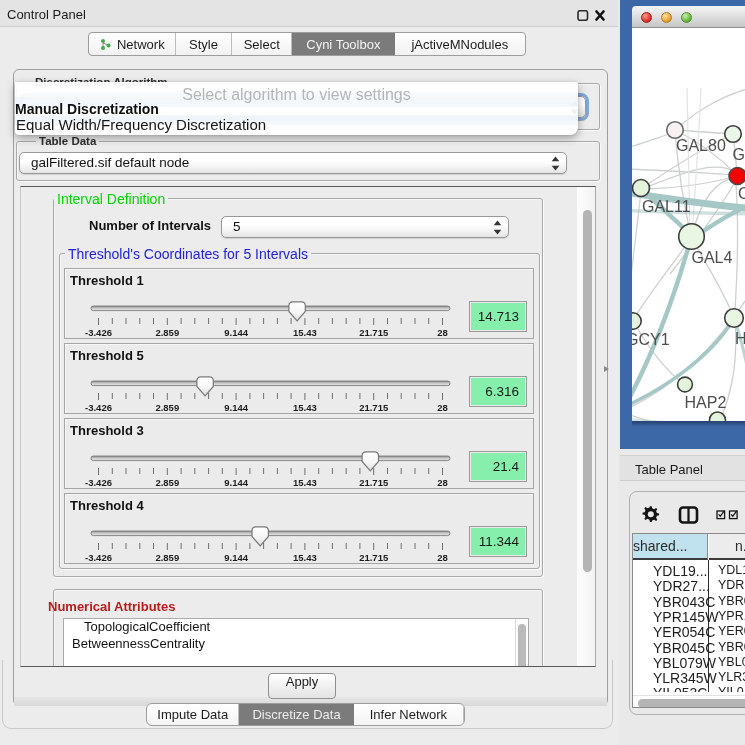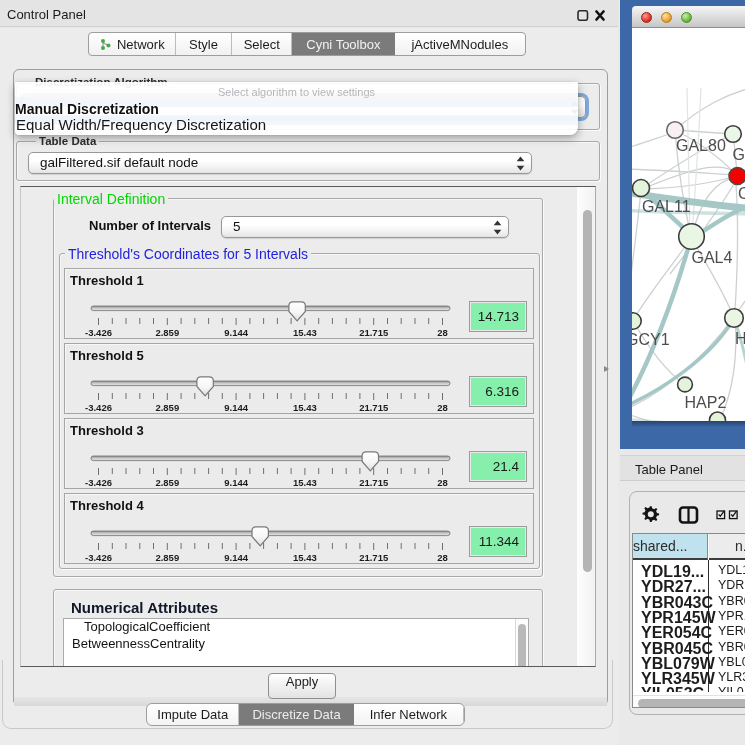--- a/index.html
+++ b/index.html
@@ -22,32 +22,32 @@
 .valbox { position:absolute; left:404px; top:32px; width:58px; height:31px; background:#86efac; border:1px solid #9b9b9b; box-shadow:0 0 0 1px #e9e9e9 inset; font-size:13.5px; color:#1a1a1a; text-align:right; padding-right:7px; line-height:29px; }
 #viewport { left:20px; top:186px; width:557px; height:481px; border-top:1px solid #5a5a5a; border-bottom:1px solid #5a5a5a; border-left:1px solid #c6c6c6; background:#ececec; overflow:hidden; position:absolute; }
 #vscroll { left:577px; top:186px; width:19px; height:481px; border-top:1px solid #5a5a5a; border-bottom:1px solid #5a5a5a; border-right:1px solid #a9a9a9; background:linear-gradient(90deg,#fdfdfd,#f2f2f2); position:absolute; }
 #vthumb { position:absolute; left:6px; top:23px; width:9px; height:362px; border-radius:4.5px; background:#b4b4b4; }
 #applybtn { left:268px; top:673px; width:68px; height:26px; background:linear-gradient(#ffffff,#f2f2f2 45%,#e3e3e3); border:1px solid #8e8e8e; border-radius:4px; font-size:13px; color:#1c1c1c; text-align:center; line-height:16px; }
 #btabs { left:146px; top:703px; width:319px; height:23px; background:linear-gradient(#ffffff,#f3f3f3); border:1px solid #9d9d9d; border-radius:6px; display:flex; font-size:13px; color:#1c1c1c; overflow:hidden; }
 #btabs .tab { display:flex; align-items:center; justify-content:center; height:100%; border-right:1px solid #bcbcbc; }
 #btabs .sel { background:#7b7b7b; color:#ededed; border-right:none; }
 #bstrip { left:2px; top:660px; width:611px; height:69px; border:1px solid #c9c9c9; border-top:none; border-radius:0 0 9px 9px; }
 #popup { left:15px; top:82px; width:563px; height:53px; background:rgba(255,255,255,0.93); border-radius:0 0 8px 4px; box-shadow:0 3px 9px rgba(0,0,0,0.35), 0 0 1px rgba(0,0,0,0.3); }
-#popup .p1 { position:absolute; left:0; right:0; top:3.5px; text-align:center; font-size:11px; color:#b5b5b8; }
+#popup .p1 { position:absolute; left:0; right:0; top:3.5px; text-align:center; font-size:16px; color:#b5b5b8; }
 #popup .p2 { position:absolute; left:0px; top:19px; font-size:14px; font-weight:bold; color:#101010; }
 #popup .p3 { position:absolute; left:1px; top:34px; font-size:15px; color:#161616; }
 #bluewin { left:620px; top:0; width:125px; height:449px; background:#3c68a7; }
 #nettitle { position:absolute; left:12px; top:6px; width:113px; height:22px; background:linear-gradient(#f6f6f6,#c6c6c6); border-bottom:1px solid #8d8d8d; border-top-left-radius:4px; }
 .light { position:absolute; top:11.5px; width:11px; height:11px; border-radius:50%; }
 #canvas { position:absolute; left:12px; top:28px; width:113px; height:393px; background:#ffffff; overflow:hidden; }
 #tpbar { left:620px; top:455px; width:125px; height:26px; background:#e2e2e2; border-top:1px solid #d2d2d2; border-bottom:1px solid #cdcdcd; }
 #tpbar span { position:absolute; left:15px; top:6px; font-size:13px; color:#1b1b1b; }
 #tframe { left:629px; top:491px; width:130px; height:224px; background:#e9e9e9; border:1px solid #b0b0b0; border-radius:8px; }
 #tablebox { left:632px; top:533px; width:113px; height:175px; border:1px solid #8a8a8a; border-right:none; background:#fff; overflow:hidden; position:absolute; }
-.trow { position:absolute; left:8px; font-size:16px; color:#1d1d1d;font-weight:bold; }
+.trow { position:absolute; left:20px; font-size:14px; color:#1d1d1d; }
 .trow2 { position:absolute; left:85px; font-size:12.5px; color:#1d1d1d; }
 #hscroll { position:absolute; left:0px; top:161px; width:113px; height:14px; background:#fdfdfd; border-top:1px solid #e3e3e3; }
 #hthumb { position:absolute; left:5px; top:3px; width:120px; height:9px; border-radius:4.5px; background:#b5b5b5; }
 </style></head>
 <body>
 <svg width="0" height="0" style="position:absolute">
     <defs>
 <linearGradient id="trackg" x1="0" y1="0" x2="0" y2="1">
 <stop offset="0" stop-color="#898989"></stop>
         <stop offset="0.45" stop-color="#c6c6c6"></stop>
@@ -89,21 +89,21 @@
 <div class="gtitle" style="left:32px;top:76px;font-size:11.5px;font-weight:bold;color:#2e2e2e">Discretization Algorithm</div>
 <div class="combo" style="left:22px;top:96px;width:564px;box-shadow:0 0 0 3px rgba(100,150,210,0.8)">
 <svg class="carr" width="9" height="15">
       <path d="M4.5 0.5 L8.3 5.2 L0.7 5.2 Z" fill="#333"></path>
       <path d="M4.5 14.5 L8.3 9.8 L0.7 9.8 Z" fill="#333"></path>
     </svg>
   </div>
 
 <div class="group" style="left:16px;top:141px;width:584px;height:40px"></div>
 <div class="gtitle" style="left:36px;top:135px;font-size:11.5px;font-weight:bold;color:#2e2e2e">Table Data</div>
-<div class="combo" style="left:28px;top:152px;width:504px">galFiltered.sif default node
+<div class="combo" style="left:19px;top:152px;width:548px">galFiltered.sif default node
 <svg class="carr" width="9" height="15">
       <path d="M4.5 0.5 L8.3 5.2 L0.7 5.2 Z" fill="#333"></path>
       <path d="M4.5 14.5 L8.3 9.8 L0.7 9.8 Z" fill="#333"></path>
     </svg></div>
 
 <div id="viewport">
   <div style="position:absolute;left:-20px;top:-186px;width:596px;height:800px">
     <div class="group" style="left:52px;top:197px;width:490px;height:379px"></div>
     <div class="gtitle" style="left:53px;top:190px;font-size:14px;color:#00d800">Interval Definition</div>
     <div class="gtitle" style="left:85px;top:217px;background:none;font-size:13px;font-weight:bold;color:#111">Number of Intervals</div>
@@ -269,21 +269,21 @@
           <text x="102.3" y="66.5" text-anchor="middle" font-size="9.5" font-weight="bold" fill="#1c1c1c">2.859</text>
           <text x="171.1" y="66.5" text-anchor="middle" font-size="9.5" font-weight="bold" fill="#1c1c1c">9.144</text>
           <text x="239.9" y="66.5" text-anchor="middle" font-size="9.5" font-weight="bold" fill="#1c1c1c">15.43</text>
           <text x="308.7" y="66.5" text-anchor="middle" font-size="9.5" font-weight="bold" fill="#1c1c1c">21.715</text>
           <text x="377.5" y="66.5" text-anchor="middle" font-size="9.5" font-weight="bold" fill="#1c1c1c">28</text>
           <path d="M 187.0 42.5 L 187.0 36.8 Q 187.0 32.8 191.0 32.8 L 199.4 32.8 Q 203.4 32.8 203.4 36.8 L 203.4 42.5 L 195.2 51.8 Z" fill="url(#thumbg)" stroke="#787878" stroke-width="1.2"></path>
         </svg>
   <div class="valbox">11.344</div>
 </div>
     <div class="group" style="left:52px;top:588px;width:490px;height:200px"></div>
-    <div class="gtitle" style="left:67px;top:598px;background:none;font-size:15px;font-weight:bold;color:#0f172a">Numerical Attributes</div>
+    <div class="gtitle" style="left:44px;top:598px;background:none;font-size:13px;font-weight:bold;color:#b91c1c">Numerical Attributes</div>
     <div style="position:absolute;left:62px;top:617px;width:466px;height:120px;background:#fff;border:1px solid #ababab;font-size:13px;color:#131313">
       <div style="height:16.6px;line-height:16.6px;padding-left:20px">TopologicalCoefficient</div>
       <div style="height:16.6px;line-height:16.6px;padding-left:8px">BetweennessCentrality</div>
       <div style="position:absolute;right:0;top:0;width:13px;height:100%;border-left:1px solid #d8d8d8;background:#fcfcfc">
         <div style="position:absolute;left:2px;top:5px;width:8px;height:110px;border-radius:4px;background:#b9b9b9"></div>
       </div>
     </div>
   </div>
 </div>
 <div id="vscroll" class="abs">

